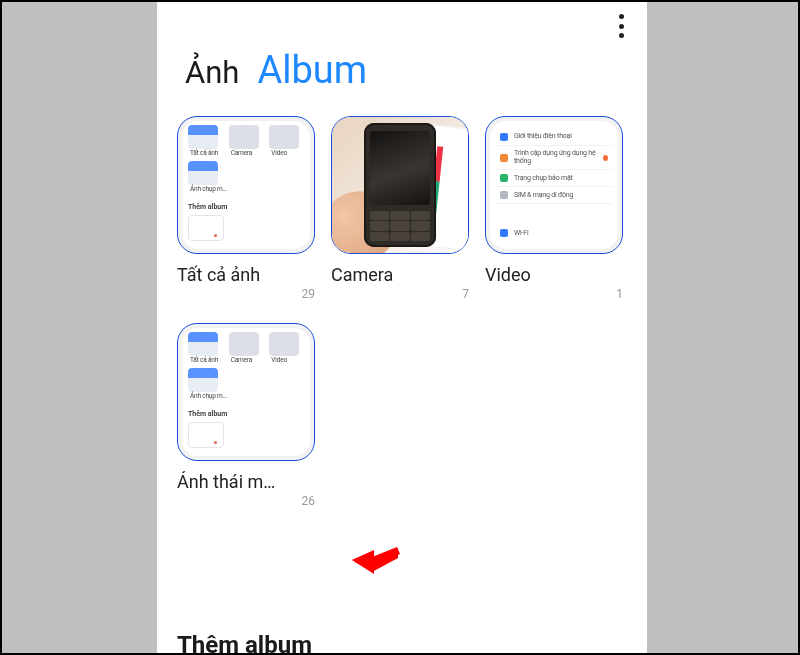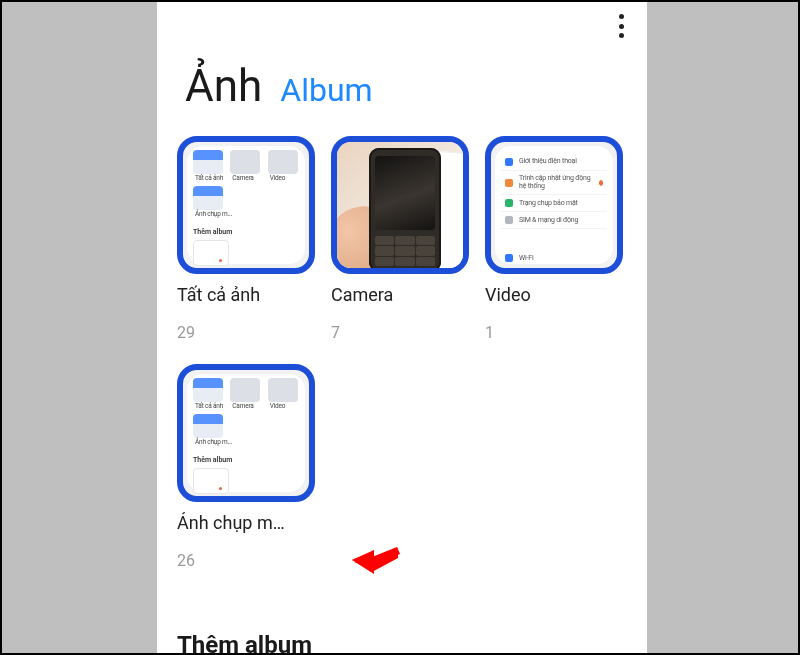--- a/index.html
+++ b/index.html
@@ -56,63 +56,63 @@
   }
 
   
   .tabs {
     display: flex;
     align-items: baseline;
     gap: 18px;
     padding: 6px 28px 18px 28px;
   }
   .tab-photos {
-    font-size: 44px;
+    font-size: 31px;
     font-weight: 400;
     color: #1a1a1a;
-    margin-top: 12px;
   }
   .tab-album {
-    font-size: 32px;
+    font-size: 38px;
     font-weight: 400;
     color: #1e88ff;
   }
 
   
   .album-grid {
     display: grid;
     grid-template-columns: repeat(3, 138px);
     column-gap: 16px;
     row-gap: 22px;
     padding: 6px 20px 0 20px;
   }
   .album-item { width: 138px; }
   .thumb {
     width: 138px;
     height: 138px;
     border-radius: 20px;
     background: #f2f2f2;
     position: relative;
     overflow: hidden;
-    border: 6px solid #1d4ed8;
+    border: 1px solid #1d4ed8;
     box-sizing: border-box;
     cursor: pointer;
   }
   .album-title {
     margin-top: 10px;
     font-size: 18px;
     color: #222;
     white-space: nowrap;
     overflow: hidden;
     text-overflow: ellipsis;
   }
   .album-count {
-    margin-top: 18px;
-    font-size: 16px;
+    margin-top: 2px;
+    font-size: 12px;
     color: #9a9a9a;
+    text-align: right;
   }
 
   
   .mini-ui {
     position: absolute;
     inset: 4px;
     background: #fff;
     border-radius: 16px;
     display: flex;
     flex-direction: column;
@@ -328,21 +328,21 @@
 
       <div class="album-item">
         <div class="thumb">
           <div class="settings-ui">
             <div class="settings-row">
                 <div class="s-ico blue"></div>
                 <div class="s-txt">Giới thiệu điện thoại</div>
               </div>
             <div class="settings-row">
                 <div class="s-ico orange"></div>
-                <div class="s-txt">Trình cập nhật ứng động hệ thống</div>
+                <div class="s-txt">Trình cập dụng ứng dụng hệ thống</div>
                 <div class="s-dot"></div>
               </div>
             <div class="settings-row">
                 <div class="s-ico green"></div>
                 <div class="s-txt">Trạng chụp bảo mật</div>
               </div>
             <div class="settings-row">
                 <div class="s-ico gray"></div>
                 <div class="s-txt">SIM &amp; mạng di động</div>
               </div>
@@ -378,21 +378,21 @@
                 <div class="mini-th"></div>
                 <div class="mini-lbl">Ảnh chụp m...</div>
               </div>
             </div>
             <div class="mini-sec">Thêm album</div>
             <div class="mini-row" style="margin-top:4px;">
               <div class="mini-wh"></div>
             </div>
           </div>
         </div>
-        <div class="album-title">Ảnh chụp m…</div>
+        <div class="album-title">Ảnh thái m…</div>
         <div class="album-count">26</div>
       </div>
 
     </div>
 
     <div class="section-add">Thêm album</div>
   </div>
 
   <svg class="arrow" viewBox="0 0 48 40">
     <defs></defs>

